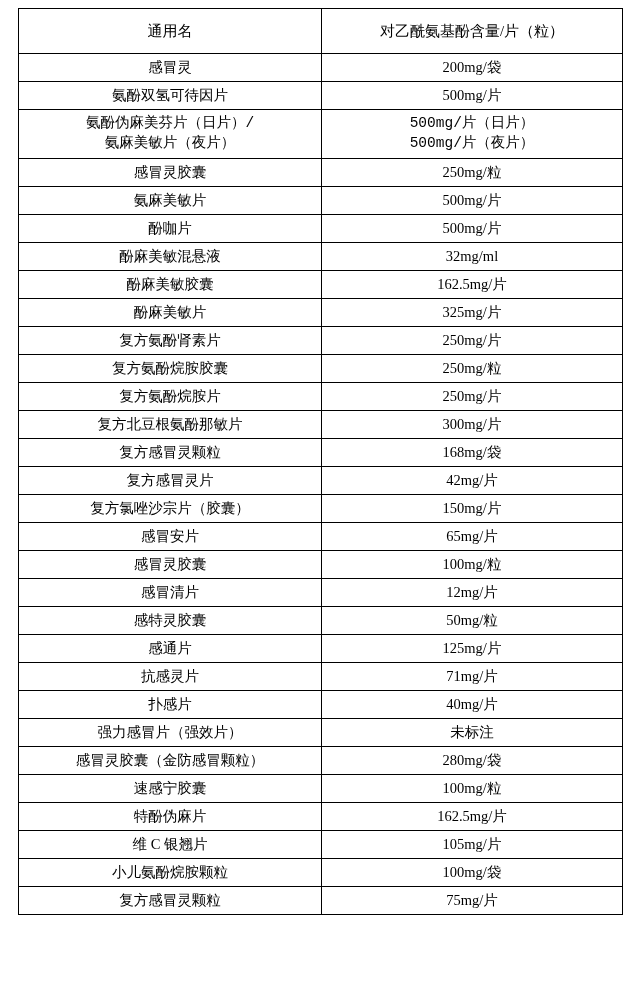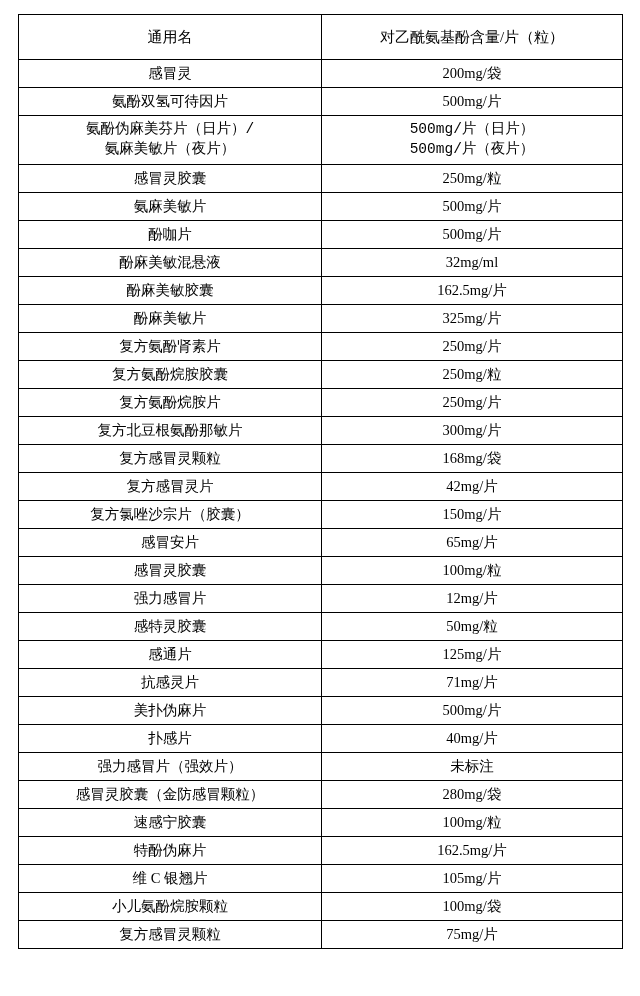--- a/index.html
+++ b/index.html
@@ -12,21 +12,21 @@
     height: 996px;
     font-family: "Liberation Serif", "DejaVu Serif", serif;
     color: #000000;
     overflow: hidden;
   }
   .page {
     position: relative;
     width: 640px;
     height: 996px;
     box-sizing: border-box;
-    padding: 14px 18px 0 18px;
+    padding: 8px 18px 0 18px;
   }
   table.drug-table {
     border-collapse: collapse;
     width: 604px;
     table-layout: fixed;
     border: 1px solid #000;
   }
   table.drug-table col.c1 { width: 303px; }
   table.drug-table col.c2 { width: 301px; }
   table.drug-table th,
@@ -212,21 +212,21 @@
         <tr>
           <td>
             <span class="cell-line">感冒灵胶囊</span>
           </td>
           <td>
             <span class="cell-line">100mg/粒</span>
           </td>
         </tr>
         <tr>
           <td>
-            <span class="cell-line">强力感冒片</span>
+            <span class="cell-line">感冒清片</span>
           </td>
           <td>
             <span class="cell-line">12mg/片</span>
           </td>
         </tr>
         <tr>
           <td>
             <span class="cell-line">感特灵胶囊</span>
           </td>
           <td>
@@ -240,28 +240,20 @@
           <td>
             <span class="cell-line">125mg/片</span>
           </td>
         </tr>
         <tr>
           <td>
             <span class="cell-line">抗感灵片</span>
           </td>
           <td>
             <span class="cell-line">71mg/片</span>
-          </td>
-        </tr>
-        <tr>
-          <td>
-            <span class="cell-line">美扑伪麻片</span>
-          </td>
-          <td>
-            <span class="cell-line">500mg/片</span>
           </td>
         </tr>
         <tr>
           <td>
             <span class="cell-line">扑感片</span>
           </td>
           <td>
             <span class="cell-line">40mg/片</span>
           </td>
         </tr>

